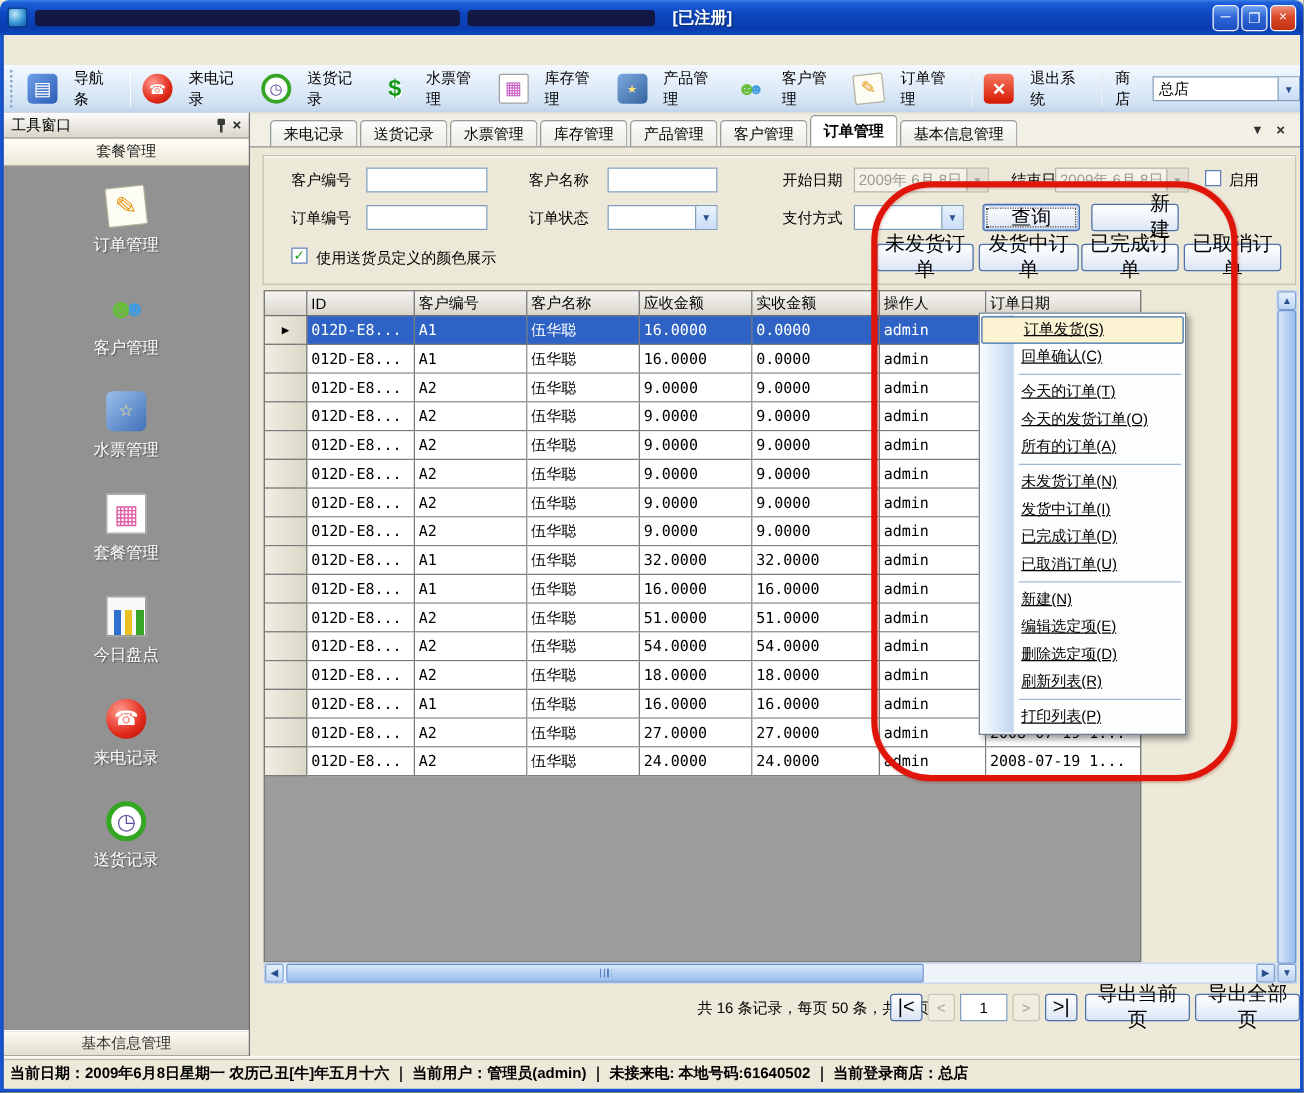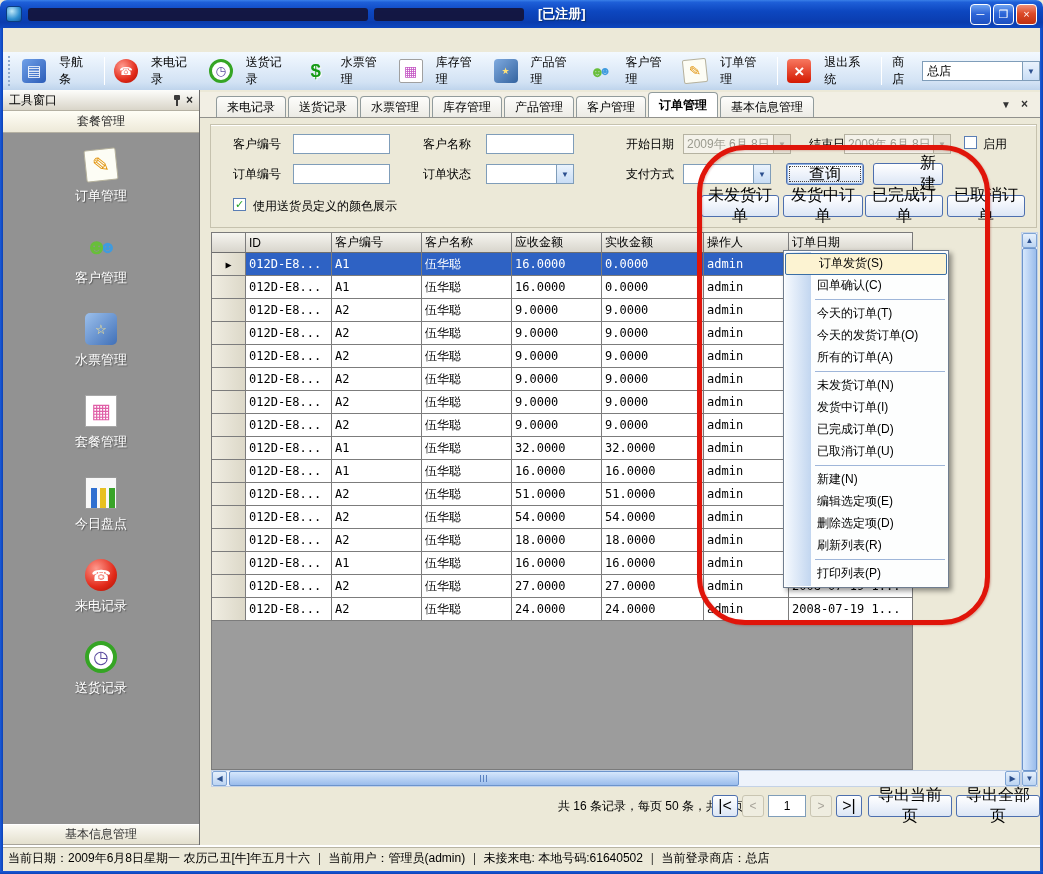--- a/index.html
+++ b/index.html
@@ -151,21 +151,21 @@
   #pagerbar{left:200px;top:792px;width:840px;height:30px;z-index:2;}
   #pager-summary{position:absolute;left:358px;top:6px;}
   .pager-nav{position:absolute;top:3px;height:22px;}
   .pager-nav.dim{background:#EFEDE0;border:1px solid #C9C5B2;color:#A8A49A;border-radius:3px;
     display:flex;align-items:center;justify-content:center;}
   #page-box{position:absolute;left:568px;top:3px;width:38px;height:22px;background:#fff;border:1px solid #7F9DB9;
     display:flex;align-items:center;justify-content:center;}
 
   
   #statusbar{left:3px;top:845px;width:1037px;height:26px;background:#ECE9D8;border-top:1px solid #fff;z-index:4;
-    box-shadow:inset 0 1px 0 #fff,inset 0 2px 0 #B8B4A2;display:flex;align-items:center;padding-left:5px;}
+    box-shadow:inset 0 1px 0 #fff,inset 0 2px 0 #B8B4A2;display:flex;align-items:center;padding-left:5px;font-weight:bold;}
 
   
   #ctx{left:783px;top:250px;width:166px;z-index:30;background:#FDFEFE;border:1px solid #6F7D8F;
     box-shadow:3px 3px 5px rgba(0,0,0,.4);padding:2px 0;}
   #ctx::before{content:"";position:absolute;left:1px;top:1px;bottom:1px;width:26px;
     background:linear-gradient(90deg,#F5F9FE,#C2D6F0);}
   .ctx-item{position:relative;height:22px;line-height:20px;padding-left:33px;white-space:nowrap;}
   .ctx-item.hl{background:#FCF3D2;border:1px solid #3A6EA5;margin:0 1px;height:22px;line-height:18px;border-radius:2px;}
   .ctx-sep{position:relative;height:6px;}
   .ctx-sep::before{content:"";position:absolute;left:31px;right:3px;top:2px;border-top:1px solid #9FB6D9;}
@@ -561,21 +561,21 @@
     <button class="xpbtn pager-nav" style="left:636px;width:26px;">&gt;|</button>
     <button class="xpbtn pager-nav" style="left:668px;width:84px;">导出当前页</button>
     <button class="xpbtn pager-nav" style="left:756px;width:84px;">导出全部页</button>
   </div>
 
   <div id="statusbar" class="abs">
     <span>当前日期：2009年6月8日星期一 农历己丑[牛]年五月十六 ｜ 当前用户：管理员(admin) ｜ 未接来电: 本地号码:61640502 ｜ 当前登录商店：总店</span>
   </div>
 
   <div id="ctx" class="abs">
-    <div id="ctx-items" style="position:relative;">
+    <div id="ctx-items" style="position:relative;text-decoration:underline;">
         <div class="ctx-item hl">订单发货(S)</div>
         <div class="ctx-item">回单确认(C)</div>
         <div class="ctx-sep"></div>
         <div class="ctx-item">今天的订单(T)</div>
         <div class="ctx-item">今天的发货订单(O)</div>
         <div class="ctx-item">所有的订单(A)</div>
         <div class="ctx-sep"></div>
         <div class="ctx-item">未发货订单(N)</div>
         <div class="ctx-item">发货中订单(I)</div>
         <div class="ctx-item">已完成订单(D)</div>

